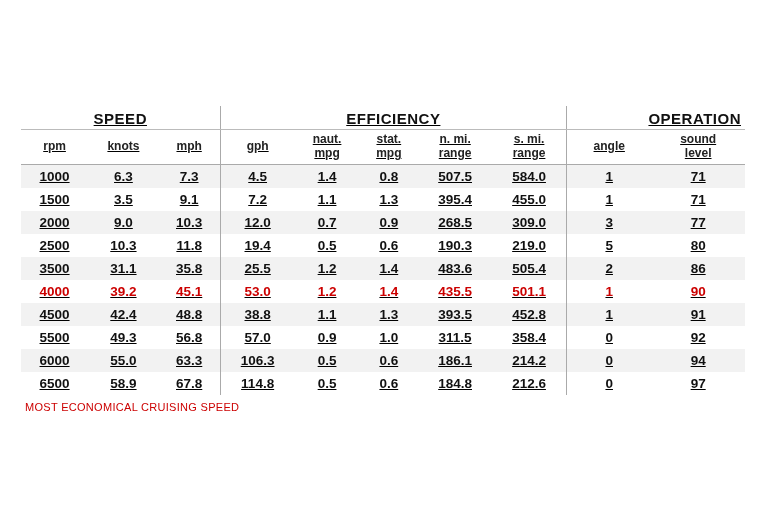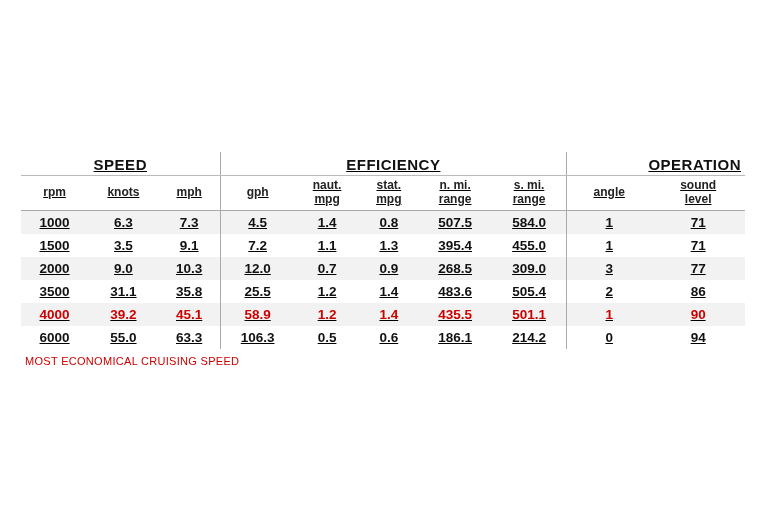--- a/index.html
+++ b/index.html
@@ -135,51 +135,99 @@
           <td>10.3</td>
           <td class="sep-left">12.0</td>
           <td>0.7</td>
           <td>0.9</td>
           <td>268.5</td>
           <td>309.0</td>
           <td class="sep-right-op">3</td>
           <td>77</td>
         </tr>
         <tr class="data-row">
+          <td>2500</td>
+          <td>10.3</td>
+          <td>11.8</td>
+          <td class="sep-left">19.4</td>
+          <td>0.5</td>
+          <td>0.6</td>
+          <td>190.3</td>
+          <td>219.0</td>
+          <td class="sep-right-op">5</td>
+          <td>80</td>
+        </tr>
+        <tr class="data-row">
           <td>3500</td>
           <td>31.1</td>
           <td>35.8</td>
           <td class="sep-left">25.5</td>
           <td>1.2</td>
           <td>1.4</td>
           <td>483.6</td>
           <td>505.4</td>
           <td class="sep-right-op">2</td>
           <td>86</td>
         </tr>
         <tr class="data-row highlight">
           <td>4000</td>
           <td>39.2</td>
           <td>45.1</td>
-          <td class="sep-left">58.9</td>
+          <td class="sep-left">53.0</td>
           <td>1.2</td>
           <td>1.4</td>
           <td>435.5</td>
           <td>501.1</td>
           <td class="sep-right-op">1</td>
           <td>90</td>
+        </tr>
+        <tr class="data-row">
+          <td>4500</td>
+          <td>42.4</td>
+          <td>48.8</td>
+          <td class="sep-left">38.8</td>
+          <td>1.1</td>
+          <td>1.3</td>
+          <td>393.5</td>
+          <td>452.8</td>
+          <td class="sep-right-op">1</td>
+          <td>91</td>
+        </tr>
+        <tr class="data-row">
+          <td>5500</td>
+          <td>49.3</td>
+          <td>56.8</td>
+          <td class="sep-left">57.0</td>
+          <td>0.9</td>
+          <td>1.0</td>
+          <td>311.5</td>
+          <td>358.4</td>
+          <td class="sep-right-op">0</td>
+          <td>92</td>
         </tr>
         <tr class="data-row">
           <td>6000</td>
           <td>55.0</td>
           <td>63.3</td>
           <td class="sep-left">106.3</td>
           <td>0.5</td>
           <td>0.6</td>
           <td>186.1</td>
           <td>214.2</td>
           <td class="sep-right-op">0</td>
           <td>94</td>
         </tr>
+        <tr class="data-row">
+          <td>6500</td>
+          <td>58.9</td>
+          <td>67.8</td>
+          <td class="sep-left">114.8</td>
+          <td>0.5</td>
+          <td>0.6</td>
+          <td>184.8</td>
+          <td>212.6</td>
+          <td class="sep-right-op">0</td>
+          <td>97</td>
+        </tr>
       </tbody>
   </table>
   <div class="footer-note">MOST ECONOMICAL CRUISING SPEED</div>
 </div>
 
 </body></html>

